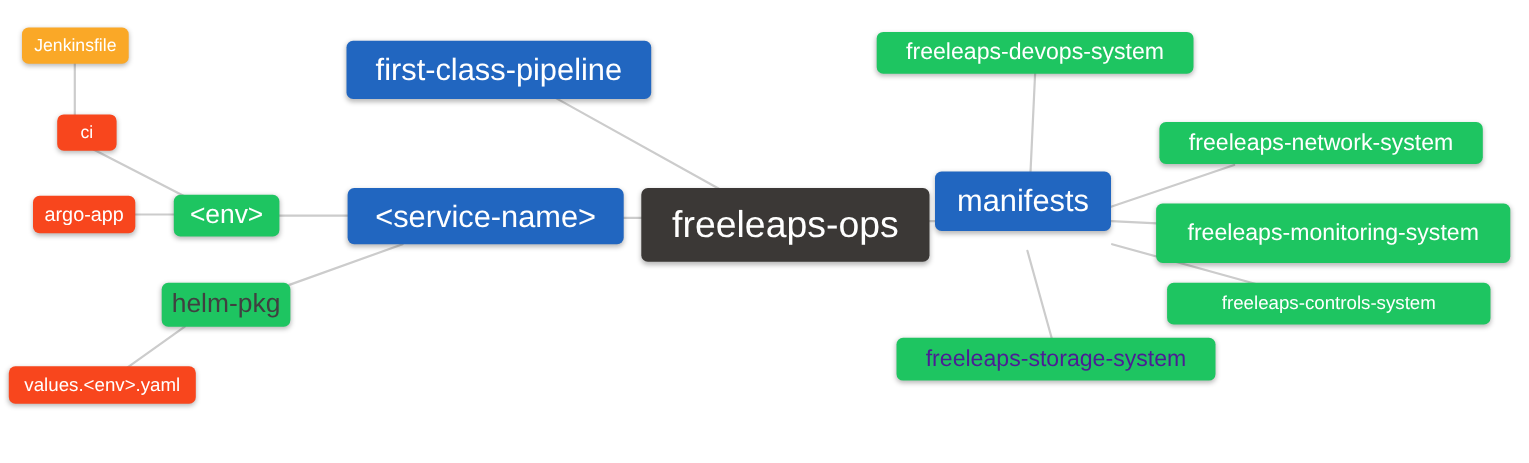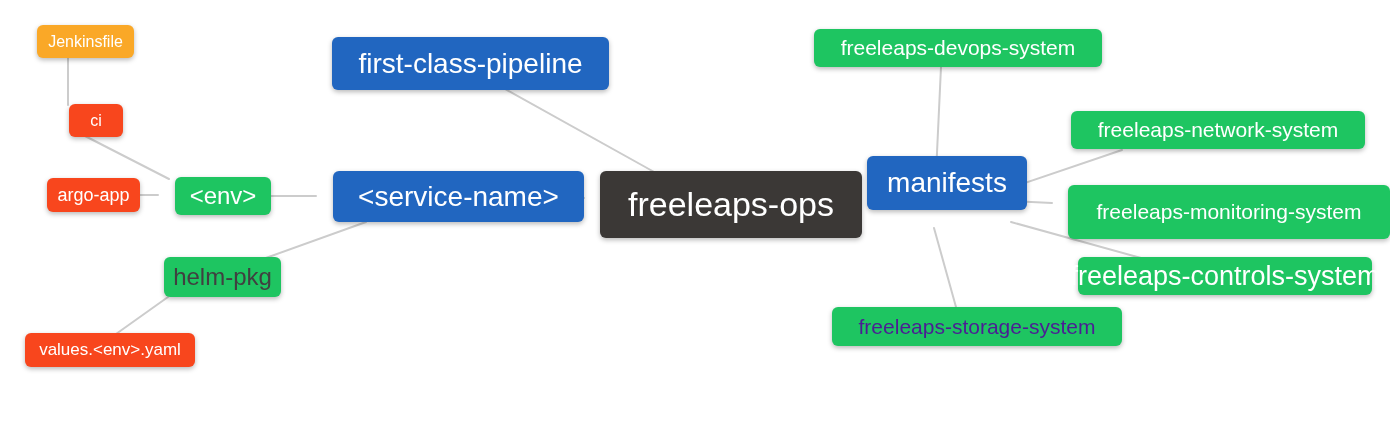--- a/index.html
+++ b/index.html
@@ -34,21 +34,20 @@
     display: flex;
     align-items: center;
     justify-content: center;
     box-sizing: border-box;
     border-radius: 6px;
     color: #ffffff;
     white-space: nowrap;
     box-shadow: 0 2px 5px rgba(0,0,0,0.28);
     cursor: pointer;
     user-select: none;
-    margin-left: 17px;
   }
 </style>
 </head>
 <body>
 
 <div class="canvas">
   <svg id="edge-layer" width="1390" height="421" viewBox="0 0 1390 421">
       <line x1="68" y1="58" x2="68" y2="105" stroke="#cccccc" stroke-width="2" stroke-linecap="round"></line>
       <line x1="85" y1="136" x2="169" y2="179" stroke="#cccccc" stroke-width="2" stroke-linecap="round"></line>
       <line x1="123" y1="195" x2="158" y2="195" stroke="#cccccc" stroke-width="2" stroke-linecap="round"></line>
@@ -71,16 +70,16 @@
       <div class="node" style="left: 158px; top: 177px; width: 96px; height: 38px; font-size: 24px; background: rgb(30, 197, 97); color: rgb(255, 255, 255);">&lt;env&gt;</div>
       <div class="node" style="left: 147px; top: 257px; width: 117px; height: 40px; font-size: 24px; background: rgb(30, 197, 97); color: #404040;">helm-pkg</div>
       <div class="node" style="left: 8px; top: 333px; width: 170px; height: 34px; font-size: 17px; background: rgb(248, 70, 29); color: rgb(255, 255, 255);">values.&lt;env&gt;.yaml</div>
       <div class="node" style="left: 315px; top: 37px; width: 277px; height: 53px; font-size: 28px; background: rgb(33, 102, 192); color: rgb(255, 255, 255);">first-class-pipeline</div>
       <div class="node" style="left: 316px; top: 171px; width: 251px; height: 51px; font-size: 28px; background: rgb(33, 102, 192); color: rgb(255, 255, 255);">&lt;service-name&gt;</div>
       <div class="node" style="left: 583px; top: 171px; width: 262px; height: 67px; font-size: 34px; background: rgb(59, 56, 54); color: rgb(255, 255, 255);">freeleaps-ops</div>
       <div class="node" style="left: 850px; top: 156px; width: 160px; height: 54px; font-size: 28px; background: rgb(33, 102, 192); color: rgb(255, 255, 255);">manifests</div>
       <div class="node" style="left: 797px; top: 29px; width: 288px; height: 38px; font-size: 21px; background: rgb(30, 197, 97); color: rgb(255, 255, 255);">freeleaps-devops-system</div>
       <div class="node" style="left: 1054px; top: 111px; width: 294px; height: 38px; font-size: 21px; background: rgb(30, 197, 97); color: rgb(255, 255, 255);">freeleaps-network-system</div>
       <div class="node" style="left: 1051px; top: 185px; width: 322px; height: 54px; font-size: 21px; background: rgb(30, 197, 97); color: rgb(255, 255, 255);">freeleaps-monitoring-system</div>
-      <div class="node" style="left: 1061px; top: 257px; width: 294px; height: 38px; font-size: 27px; background: rgb(30, 197, 97); color: rgb(255, 255, 255);">freeleaps-controls-system</div>
+      <div class="node" style="left: 1061px; top: 257px; width: 294px; height: 38px; font-size: 17px; background: rgb(30, 197, 97); color: rgb(255, 255, 255);">freeleaps-controls-system</div>
       <div class="node" style="left: 815px; top: 307px; width: 290px; height: 39px; font-size: 21px; background: rgb(30, 197, 97); color: #4c1d95;">freeleaps-storage-system</div>
     </div>
 </div>
 
 </body></html>

